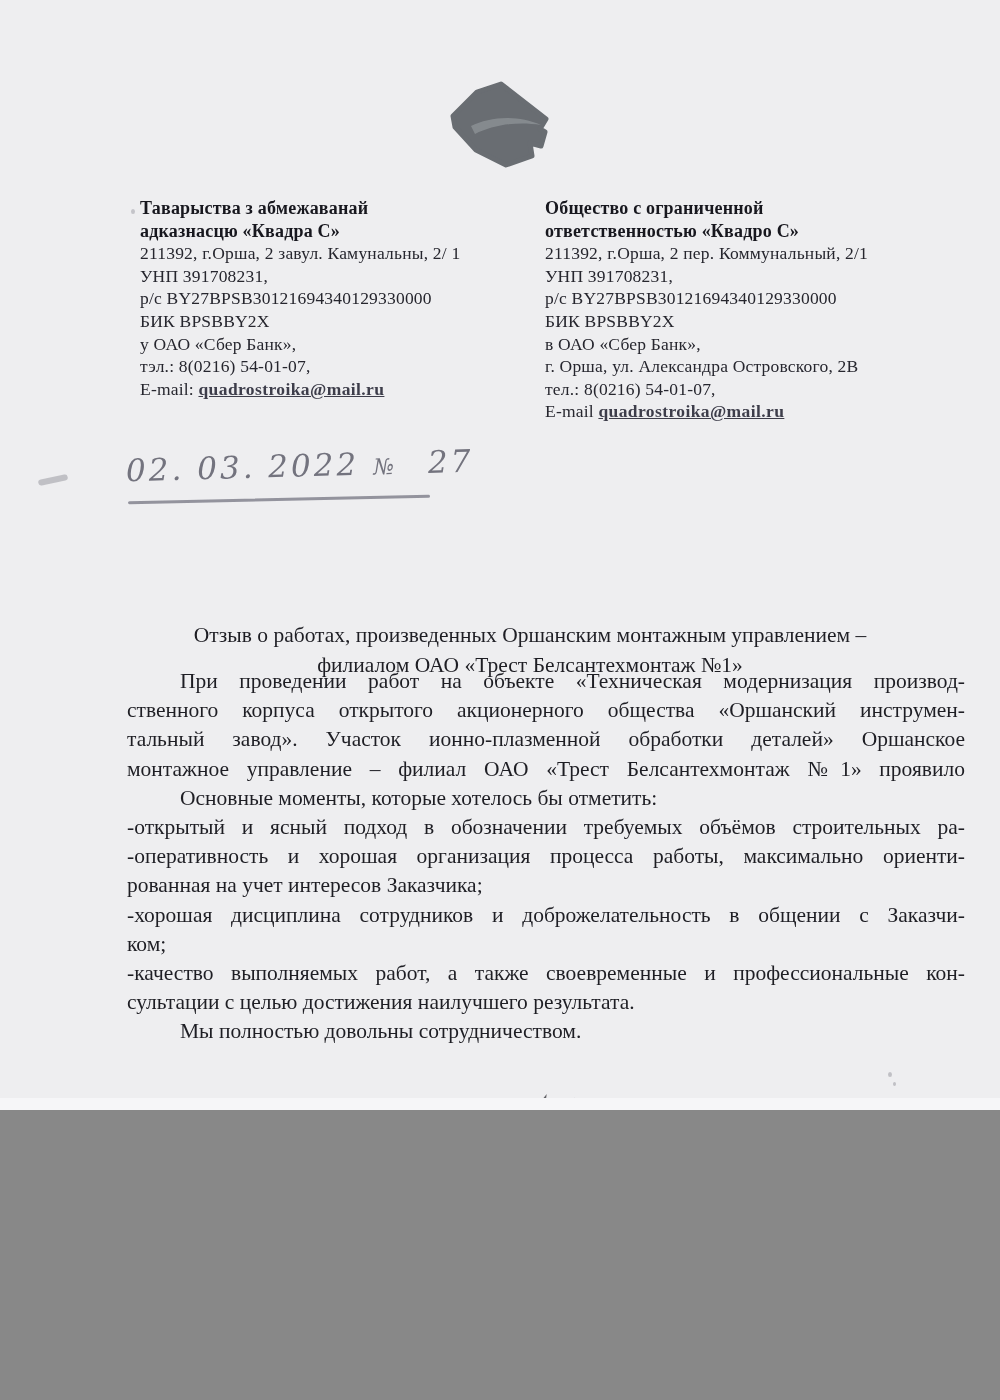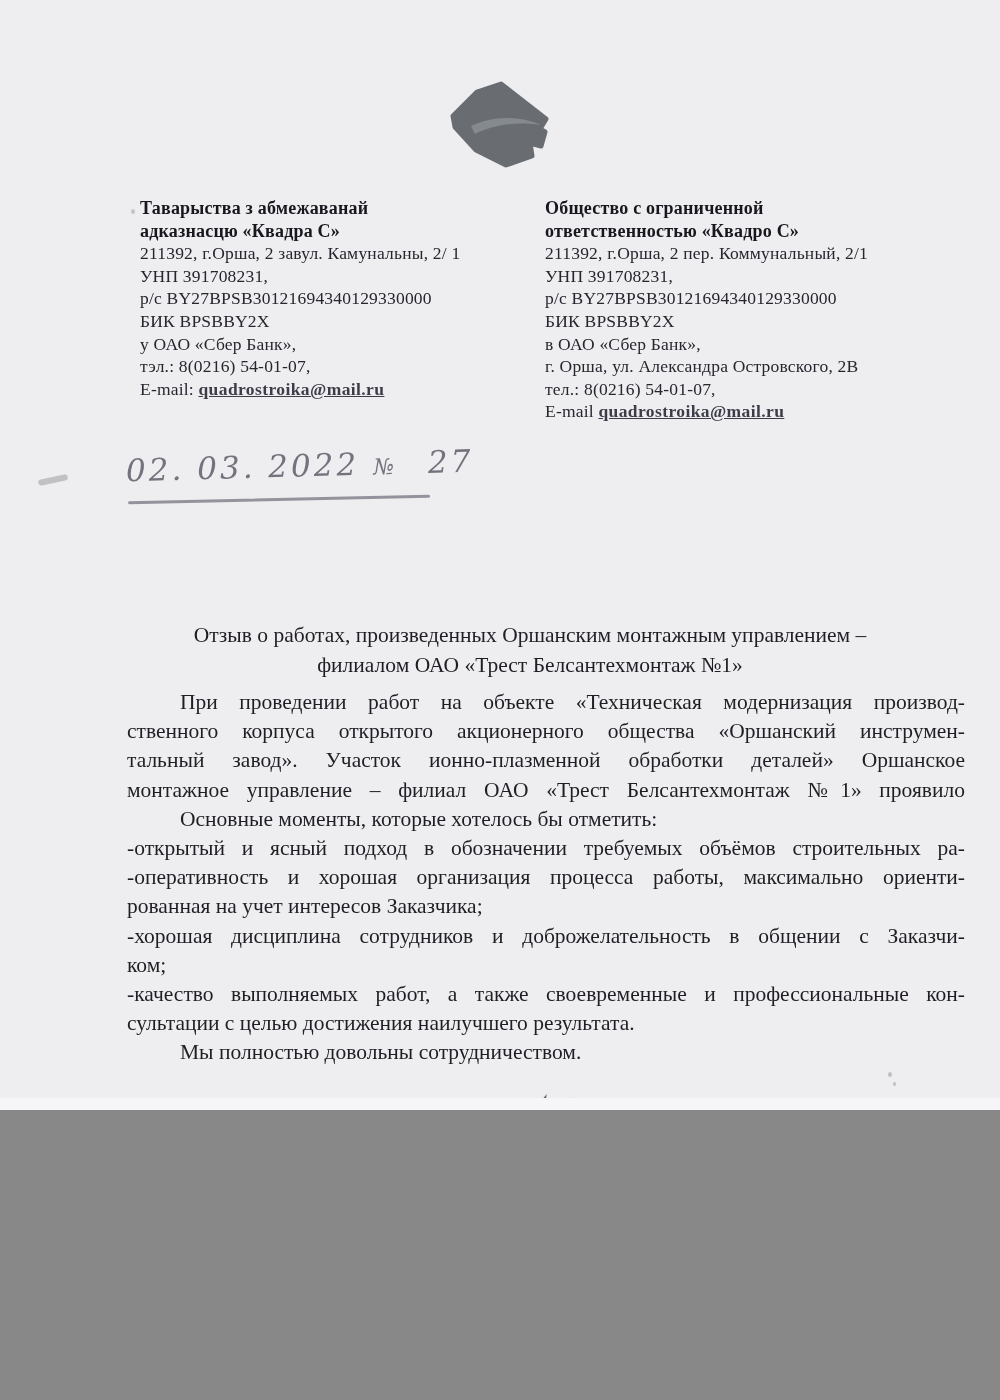--- a/index.html
+++ b/index.html
@@ -32,21 +32,21 @@
   .dateline .numero{font-size:22px; letter-spacing:0; margin-left:14px;}
   .dateline .docnum{margin-left:34px;}
   .date-underline{position:absolute; left:128px; top:498px; width:302px; height:2.5px;
     background:#83838e; transform:rotate(-1.2deg); border-radius:2px; opacity:.85;}
   
   .addressee{position:absolute; left:545px; top:441px; font-size:21.5px; line-height:29.5px; white-space:nowrap;}
   
   .doc-title{position:absolute; left:115px; top:621px; width:830px; text-align:center;
     font-size:21.5px; line-height:29.5px;}
   
-  .body-text{position:absolute; left:127px; top:688px; width:838px; font-size:21.5px; line-height:29.2px;}
+  .body-text{position:absolute; left:127px; top:667px; width:838px; font-size:21.5px; line-height:29.2px;}
   .b-line{min-height:29.2px;}
   .b-just{text-align:justify; text-align-last:justify;}
   .b-ind{text-indent:53px;}
   
   .closing-regards{position:absolute; left:114px; top:1129px; font-size:21.5px;text-align:right;}
   .closing-position{position:absolute; left:130px; top:1179px; font-size:21.5px;}
   .closing-name{position:absolute; left:722px; top:1179px; font-size:21.5px;}
   
   .sig-black{position:absolute; left:436px; top:1086px; width:228px; height:138px;}
   .stamp{position:absolute; left:684px; top:1234px; width:230px; height:230px; opacity:.82; transform:rotate(-7deg);}

